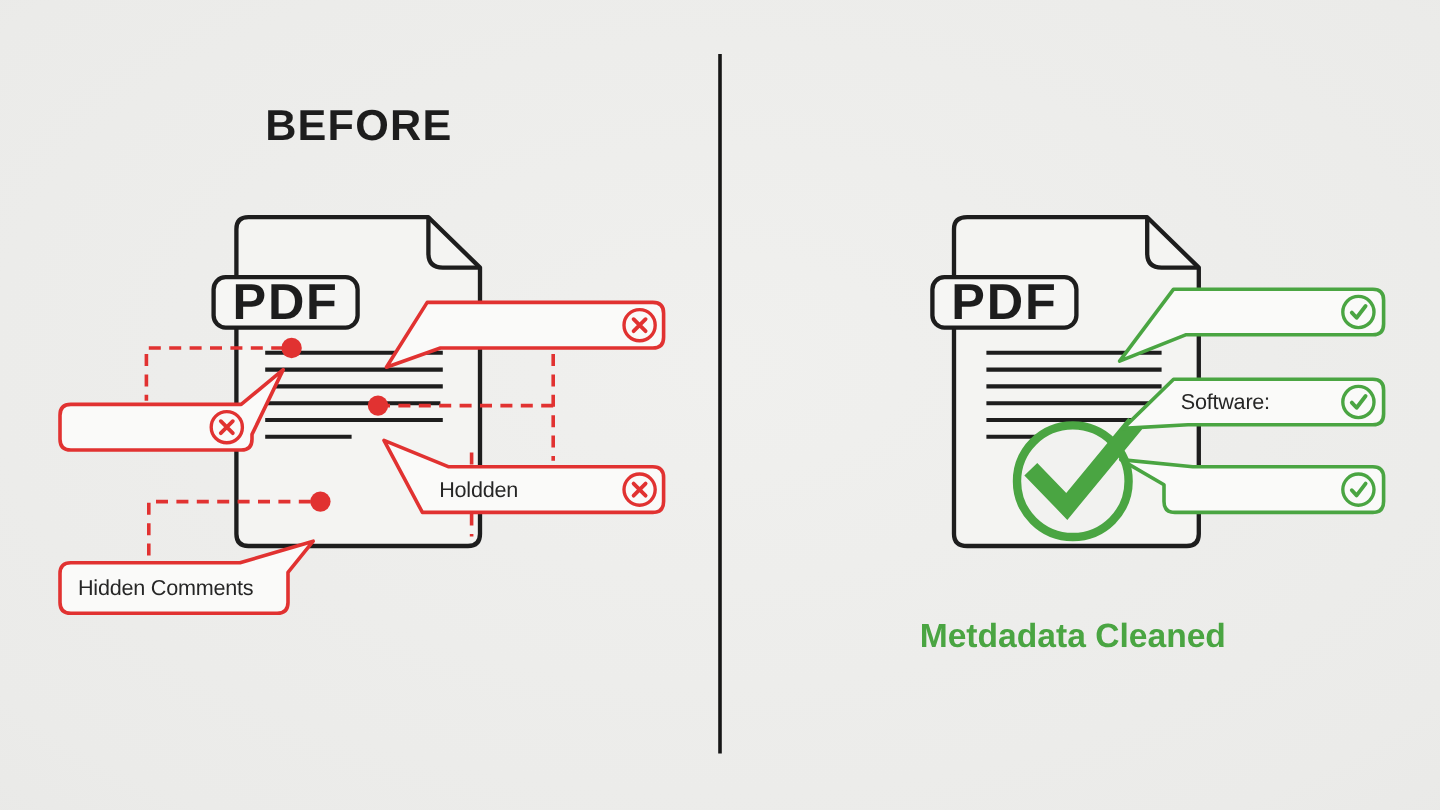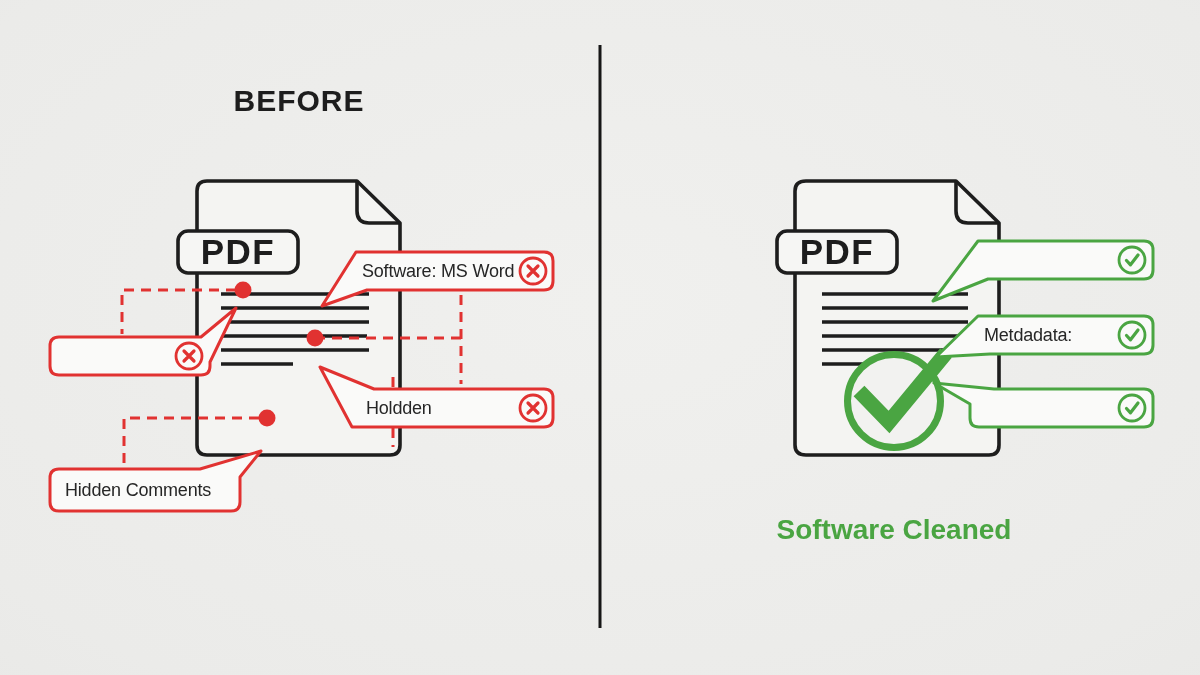--- a/index.html
+++ b/index.html
@@ -5,25 +5,25 @@
   html,body{margin:0;padding:0;background:#dcdcda;}
   .stage{
     position:relative;width:1200px;height:675px;overflow:hidden;
     background:radial-gradient(115% 120% at 50% 45%, #f0f0ee 0%, #ebebe9 55%, #e3e3e1 100%);
     font-family:"Liberation Sans", sans-serif;
   }
   .stage svg{position:absolute;left:0;top:0;}
   .txt{position:absolute;white-space:nowrap;color:#262626;}
   .panel-title{
     width:220px;text-align:center;top:84px;
-    font-size:30px;font-weight:bold;letter-spacing:1px;color:#1d1d1d;
+    font-size:36px;font-weight:bold;letter-spacing:1px;color:#1d1d1d;
   }
   .badge-label{
     width:120px;height:42px;line-height:42px;text-align:center;top:231px;
-    font-size:35px;font-weight:bold;letter-spacing:1.5px;color:#1d1d1d;
+    font-size:42px;font-weight:bold;letter-spacing:1.5px;color:#1d1d1d;
   }
   .callout-label{height:38px;line-height:38px;font-size:18px;letter-spacing:-0.2px;}
   .status-text{
     left:737px;top:514px;width:314px;text-align:center;
     font-size:28px;font-weight:bold;color:#4aa542;
   }
 </style>
 </head>
 <body>
 
@@ -120,21 +120,20 @@
         <path d="M -5.5 0.5 L -1.5 4.8 L 6 -5" stroke-width="3.2"></path>
       </g>
     </g>
   </svg>
 
   <div class="txt panel-title" style="left:189px;">BEFORE</div>
 
   <div class="txt badge-label" style="left:178px;">PDF</div>
   <div class="txt badge-label" style="left:777px;">PDF</div>
 
-  <div class="txt callout-label" style="left:362px;top:252px;">Software: MS Word</div>
   <div class="txt callout-label" style="left:366px;top:389px;">Holdden</div>
   <div class="txt callout-label" style="left:65px;top:469px;height:44px;line-height:42px;">Hidden Comments</div>
 
-  <div class="txt callout-label" style="left:984px;top:316px;">Metdadata:</div>
+  <div class="txt callout-label" style="left:984px;top:316px;">Software:</div>
 
-  <div class="txt status-text">Software Cleaned</div>
+  <div class="txt status-text">Metdadata Cleaned</div>
 
 </div>
 
 </body></html>

